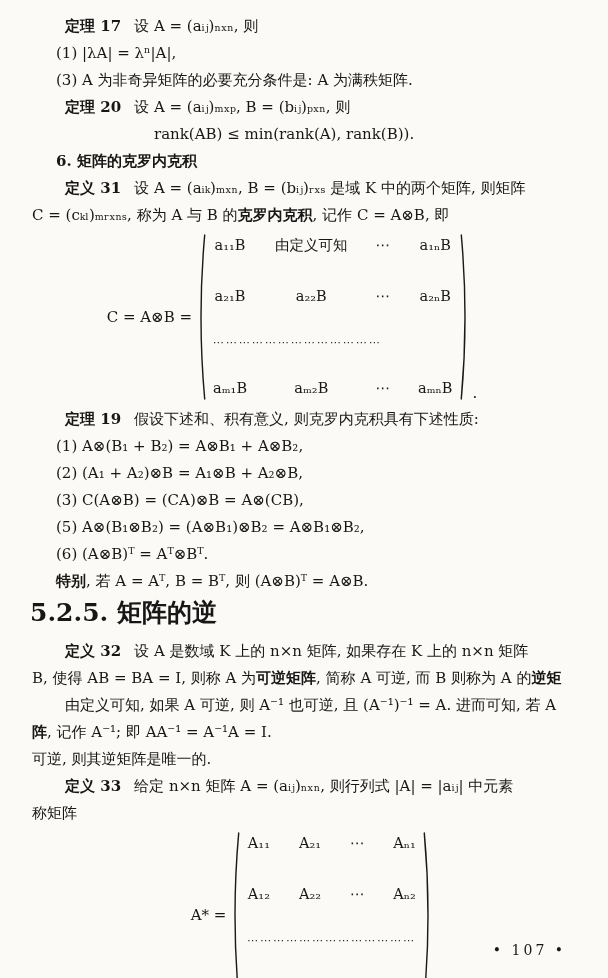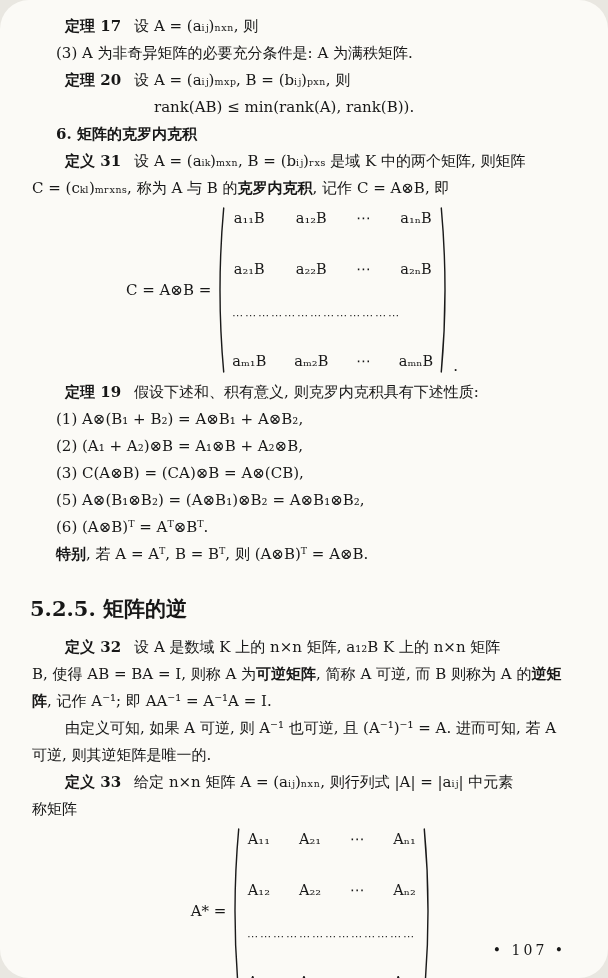--- a/index.html
+++ b/index.html
@@ -12,33 +12,32 @@
   .page{
     position:relative;
     width:608px;height:978px;
     box-sizing:border-box;
     background:#fbfaf6;
     color:#171717;
     padding:13px 28px 0 32px;
     overflow:hidden;
     font-size:15px;
     line-height:27px;
-    border-radius:29px;
   }
   .ln{margin:0;white-space:nowrap;}
   .ind1{padding-left:24px;}
   .ind2{padding-left:33px;}
   .b{font-weight:bold;}
   .lbl{margin-right:13px;}
   .eqline{padding-left:122px;}
   .sech{
     font-weight:bold;
-    font-size:21px;
+    font-size:25px;
     line-height:30px;
-    margin:26px 0 10px -2px;
+    margin:3px 0 10px -2px;
     white-space:nowrap;
   }
   .eq{
     display:flex;
     align-items:center;
     justify-content:center;
     margin:3px 0 4px 0;
   }
   .eq-kron{transform:translateX(-14px);}
   .eq-adj{transform:translateX(6px);}
@@ -74,20 +73,21 @@
     letter-spacing:3px;
   }
 </style>
 </head>
 <body>
 
 <div class="page">
 
   <p class="ln ind2"><span class="b lbl">定理 17</span><span>设 A = (aᵢⱼ)ₙₓₙ, 则</span></p>
 
+  <p class="ln ind1">(1) |λA| = λⁿ|A|,</p>
   <p class="ln ind1">(3) A 为非奇异矩阵的必要充分条件是: A 为满秩矩阵.</p>
 
   <p class="ln ind2"><span class="b lbl">定理 20</span><span>设 A = (aᵢⱼ)ₘₓₚ, B = (bᵢⱼ)ₚₓₙ, 则</span></p>
 
   <p class="ln eqline">rank(AB) ≤ min(rank(A), rank(B)).</p>
 
   <p class="ln ind1 b">6. 矩阵的克罗内克积</p>
 
   <p class="ln ind2"><span class="b lbl">定义 31</span><span>设 A = (aᵢₖ)ₘₓₙ, B = (bᵢⱼ)ᵣₓₛ 是域 K 中的两个矩阵, 则矩阵</span></p>
 
@@ -95,21 +95,21 @@
 
   <div class="eq eq-kron">
     <span class="mlhs">C = A⊗B =</span>
     <span class="paren">
         <svg viewBox="0 0 12 100" preserveAspectRatio="none">
           <path d="M10.5 1.5 Q1.5 50 10.5 98.5"></path>
         </svg>
       </span>
     <div class="mgrid">
       <span class="mc">a₁₁B</span>
-      <span class="mc">a₁₂B</span>
+      <span class="mc">由定义可知</span>
       <span class="mc">⋯</span>
       <span class="mc">a₁ₙB</span>
       <span class="mc">a₂₁B</span>
       <span class="mc">a₂₂B</span>
       <span class="mc">⋯</span>
       <span class="mc">a₂ₙB</span>
       <span class="mdots">⋯⋯⋯⋯⋯⋯⋯⋯⋯⋯⋯⋯⋯</span>
       <span class="mc">aₘ₁B</span>
       <span class="mc">aₘ₂B</span>
       <span class="mc">⋯</span>
@@ -128,27 +128,27 @@
   <p class="ln ind1">(1) A⊗(B₁ + B₂) = A⊗B₁ + A⊗B₂,</p>
   <p class="ln ind1">(2) (A₁ + A₂)⊗B = A₁⊗B + A₂⊗B,</p>
   <p class="ln ind1">(3) C(A⊗B) = (CA)⊗B = A⊗(CB),</p>
   <p class="ln ind1">(5) A⊗(B₁⊗B₂) = (A⊗B₁)⊗B₂ = A⊗B₁⊗B₂,</p>
   <p class="ln ind1">(6) (A⊗B)ᵀ = Aᵀ⊗Bᵀ.</p>
 
   <p class="ln ind1"><span class="b">特别</span><span>, 若 A = Aᵀ, B = Bᵀ, 则 (A⊗B)ᵀ = A⊗B.</span></p>
 
   <h2 class="sech">5.2.5. 矩阵的逆</h2>
 
-  <p class="ln ind2"><span class="b lbl">定义 32</span><span>设 A 是数域 K 上的 n×n 矩阵, a₁₂B K 上的 n×n 矩阵</span></p>
+  <p class="ln ind2"><span class="b lbl">定义 32</span><span>设 A 是数域 K 上的 n×n 矩阵, 如果存在 K 上的 n×n 矩阵</span></p>
 
   <p class="ln"><span>B, 使得 AB = BA = I, 则称 A 为</span><span class="b">可逆矩阵</span><span>, 简称 A 可逆, 而 B 则称为 A 的</span><span class="b">逆矩</span></p>
 
+  <p class="ln ind2">由定义可知, 如果 A 可逆, 则 A⁻¹ 也可逆, 且 (A⁻¹)⁻¹ = A. 进而可知, 若 A</p>
+
   <p class="ln"><span class="b">阵</span><span>, 记作 A⁻¹; 即 AA⁻¹ = A⁻¹A = I.</span></p>
-
-  <p class="ln ind2">由定义可知, 如果 A 可逆, 则 A⁻¹ 也可逆, 且 (A⁻¹)⁻¹ = A. 进而可知, 若 A</p>
   <p class="ln">可逆, 则其逆矩阵是唯一的.</p>
 
   <p class="ln ind2"><span class="b lbl">定义 33</span><span>给定 n×n 矩阵 A = (aᵢⱼ)ₙₓₙ, 则行列式 |A| = |aᵢⱼ| 中元素</span></p>
 
 
   <p class="ln">称矩阵</p>
 
   <div class="eq eq-adj">
     <span class="mlhs">A* =</span>
     <span class="paren">

